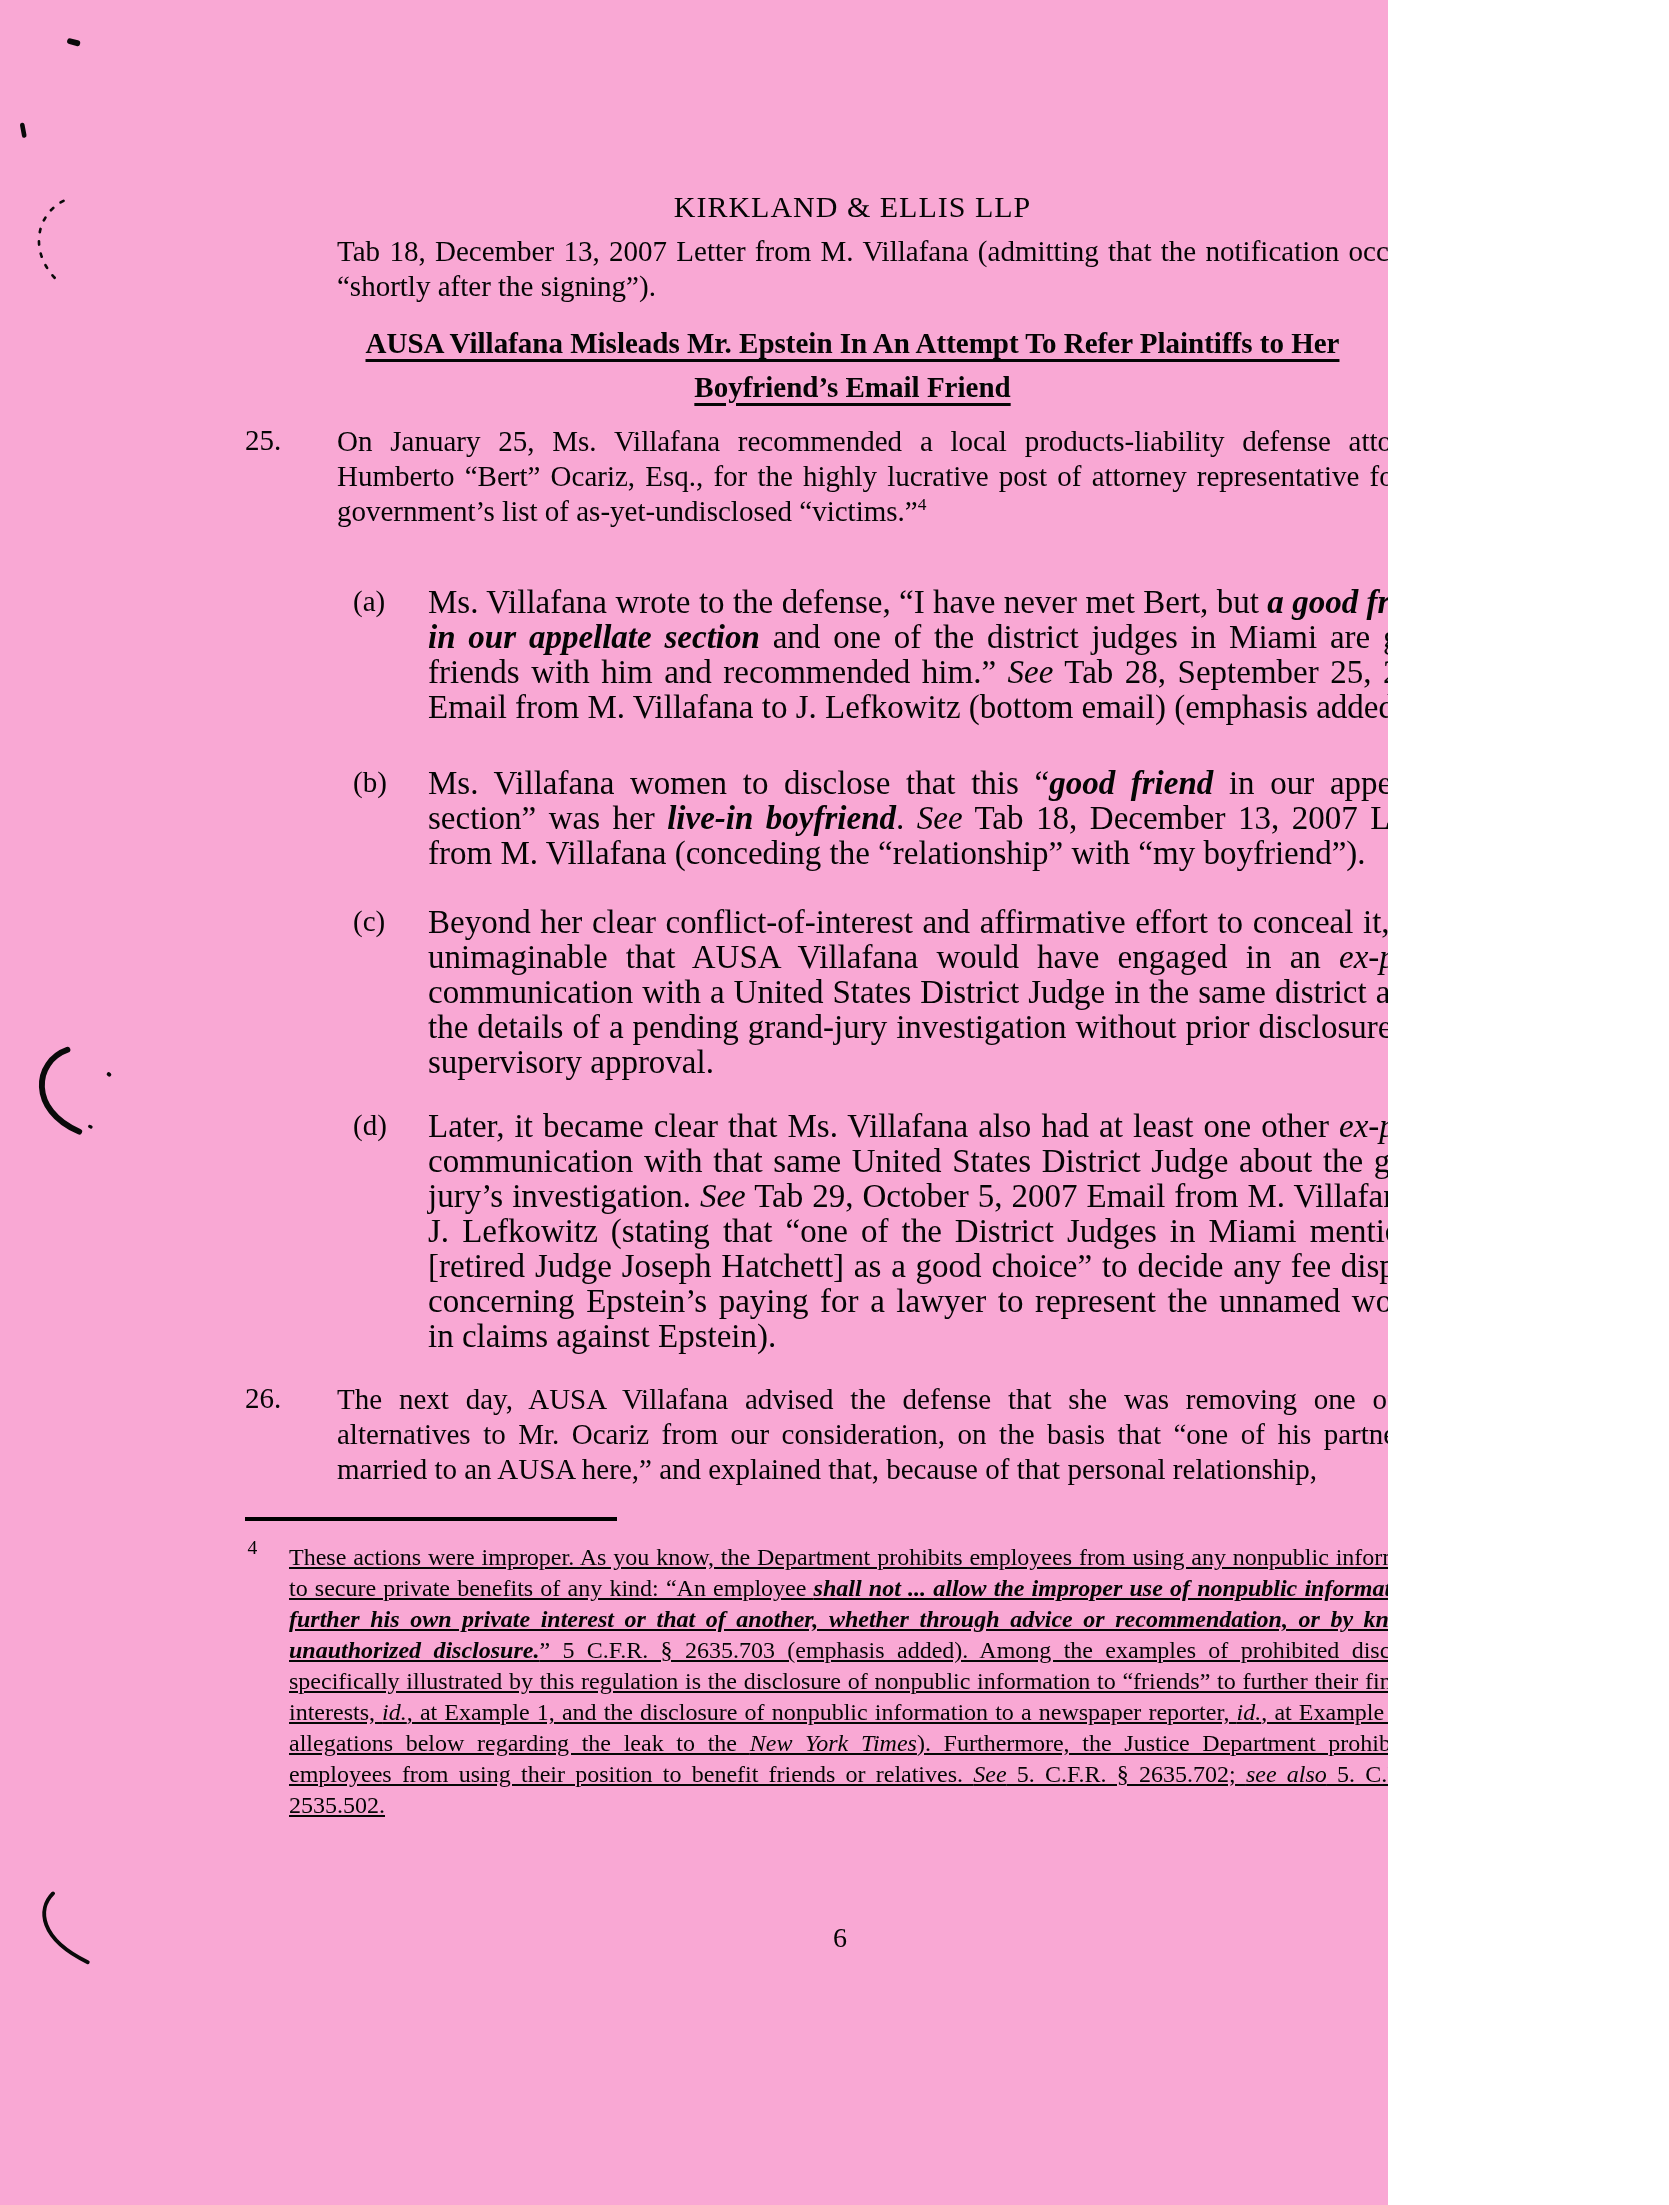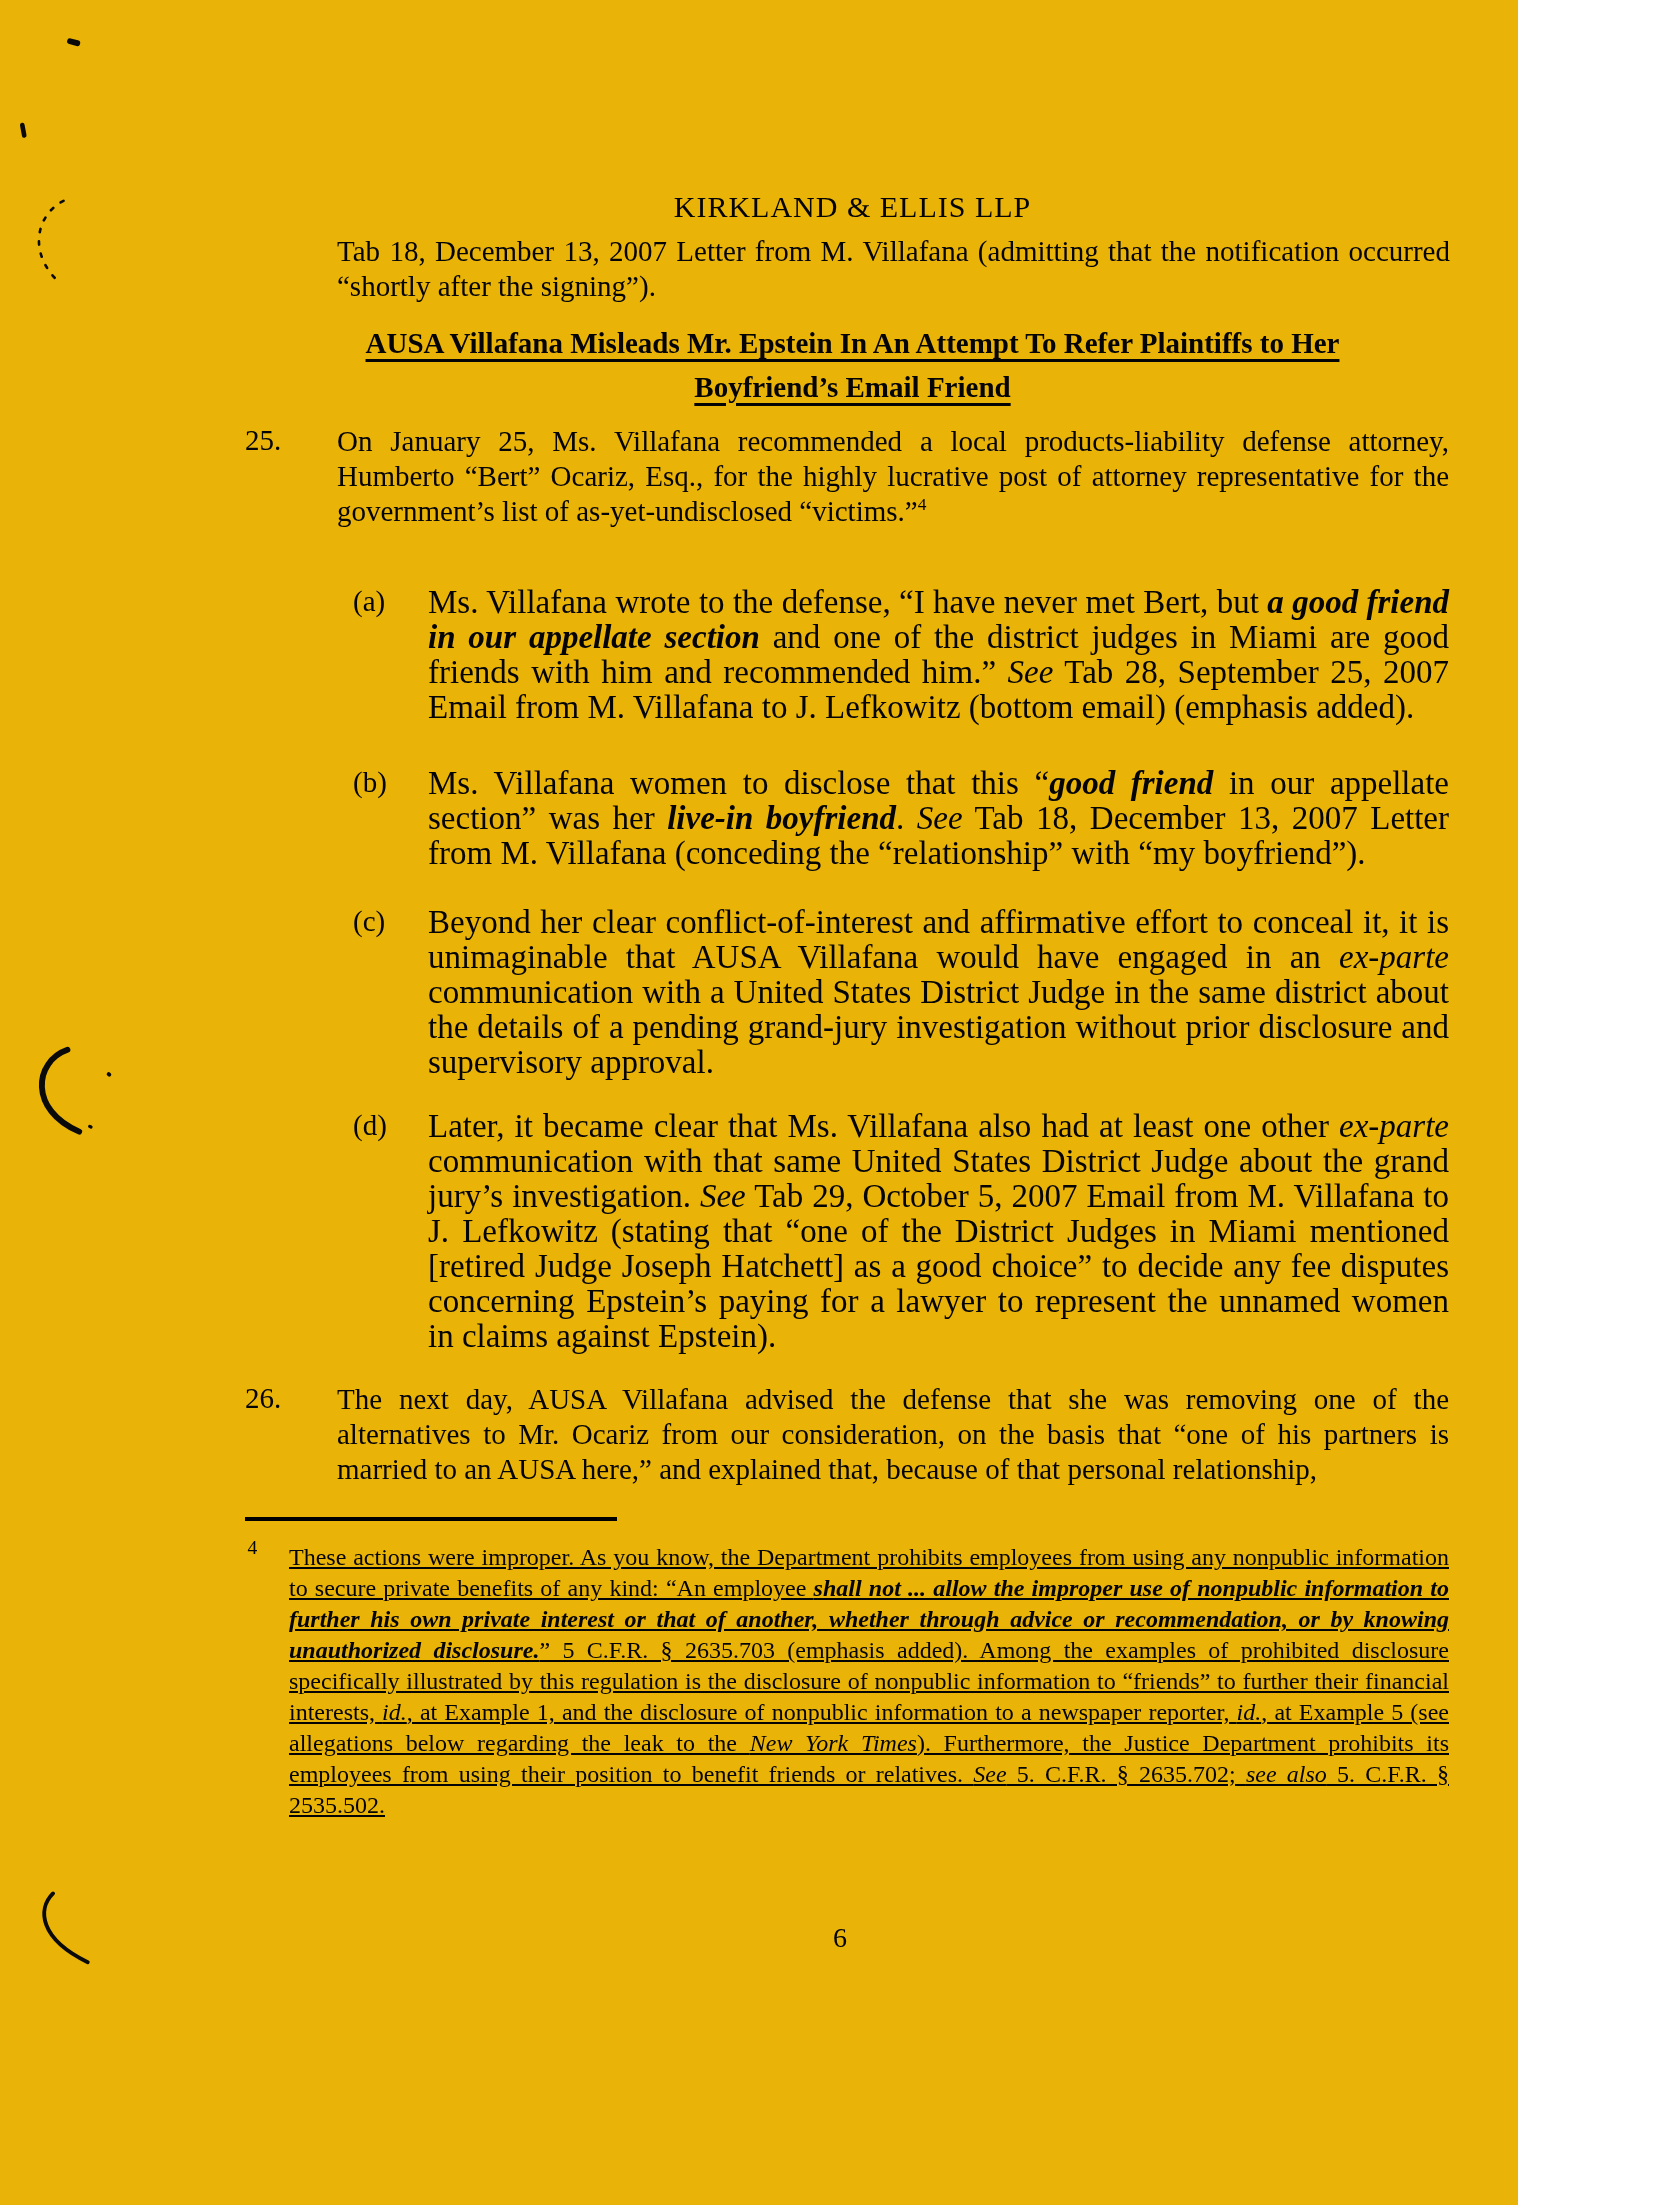--- a/index.html
+++ b/index.html
@@ -1,17 +1,17 @@
 <!DOCTYPE html>
 <html style="font-size:10.5px"><head>
 <meta charset="utf-8">
 <style>
   html,body { margin:0; padding:0; background:#fff; }
   .page {
-    position:relative; width:1518px; height:2205px; background:#eab308;
+    position:relative; width:1388px; height:2205px; background:#f9a8d4;
     font-family:"Liberation Serif", serif; color:#050505; overflow:hidden;
   }
   .firm {
     position:absolute; left:255px; top:190px; width:1195px;
     text-align:center; font-size:30px; letter-spacing:1px;
   }
   .intro {
     position:absolute; left:337px; top:234px; width:1113px;
     text-align:justify; font-size:29px; line-height:35px;
   }

